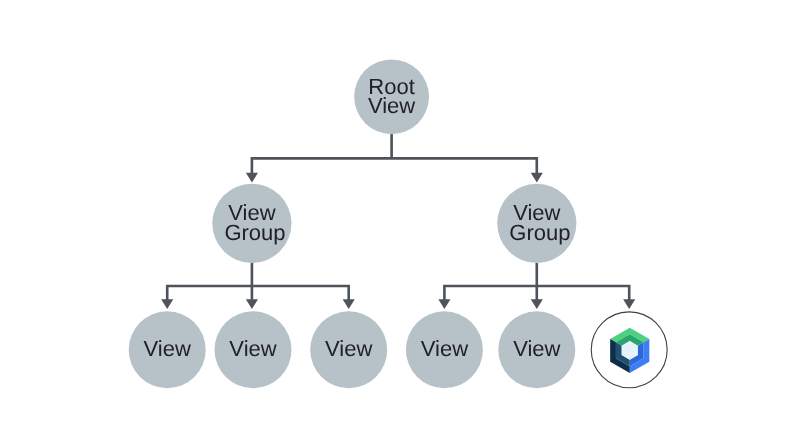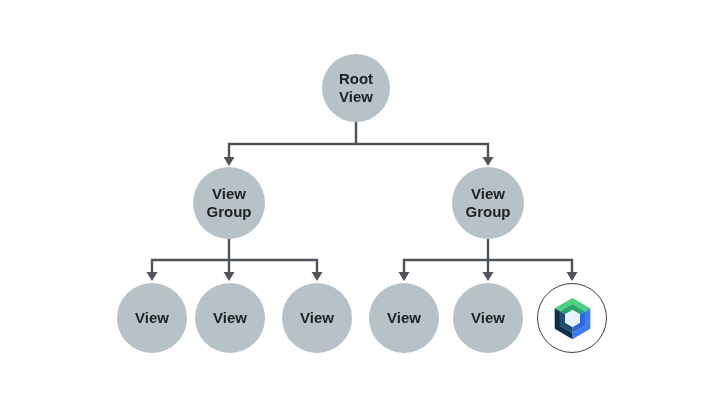--- a/index.html
+++ b/index.html
@@ -24,23 +24,22 @@
   .arrowheads { fill: var(--connector, #4f545a); }
   .node {
     position: absolute;
     border-radius: 50%;
     background: var(--node_fill, #b7c2c8);
     display: flex;
     align-items: center;
     justify-content: center;
     text-align: center;
     color: var(--label_text, #202124);
-    font-size: 15px;
+    font-size: 20px;
     line-height: 18px;
-    font-weight: bold;
   }
   .node .lbl { display: block; max-width: 50px; }
   .node.logo-node {
     background: #ffffff;
     border: 1.5px solid var(--logo_ring, #3c4043);
     box-sizing: border-box;
   }
   .logo-node svg { display: block; }
 </style>
 </head>

